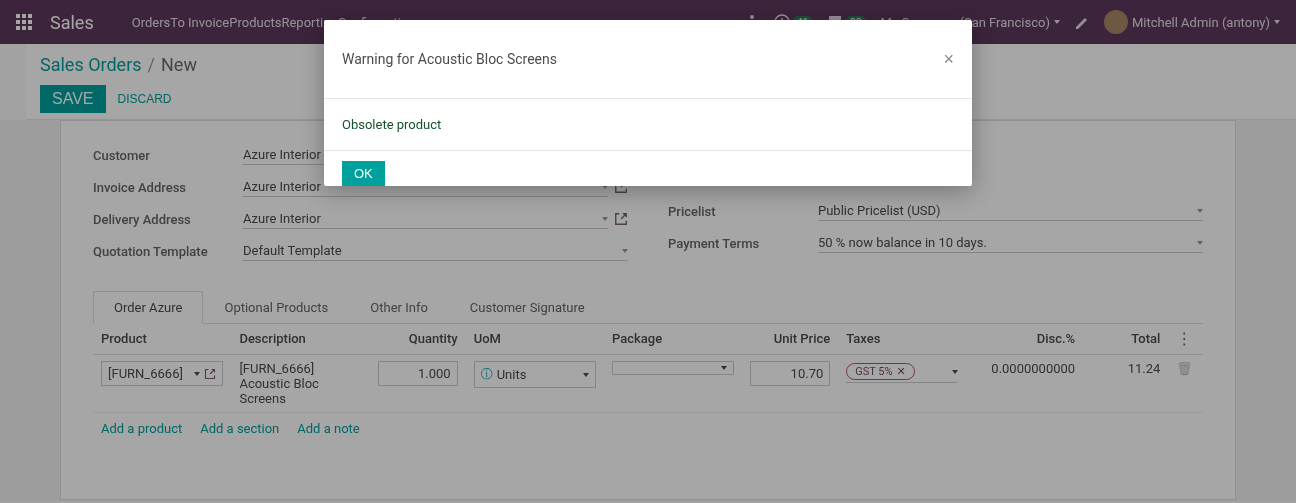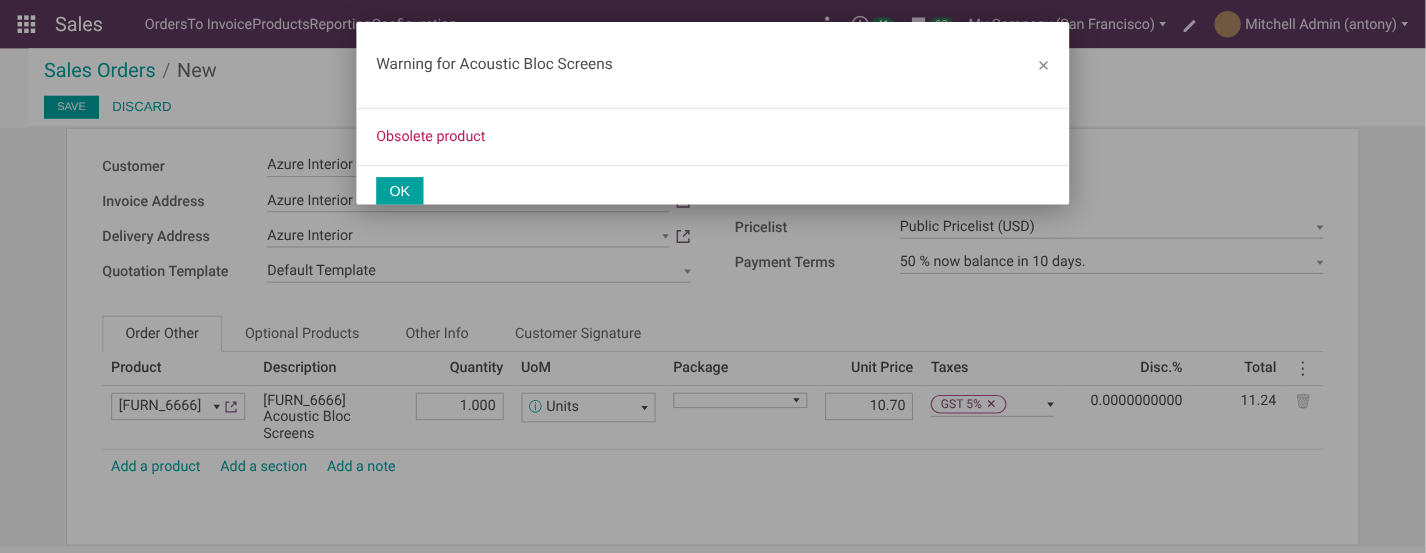--- a/index.html
+++ b/index.html
@@ -42,21 +42,21 @@
     padding: 10px 14px 6px;
     background: #fff;
     border-bottom: 1px solid #e5e5e5;
     margin-left: 26px;
   }
   .breadcrumb { font-size: 18px; color: #7b5a7b; display:flex; align-items:center; gap:6px;}
   .breadcrumb a { color: #00a09d; text-decoration:none; font-size:18px; }
   .breadcrumb .sep { color:#999; }
   .breadcrumb .current { color:#6c6c6c; }
   .btn-row { margin-top:10px; display:flex; gap:8px; align-items:center;}
-  .btn-primary { background:#00a09d; color:#fff; border:none; padding:5px 12px; font-size:10px; cursor:pointer;}
+  .btn-primary { background:#00a09d; color:#fff; border:none; padding:5px 12px; font-size:16px; cursor:pointer;}
   .btn-link { color:#00a09d; background:none; border:none; font-size:12px; cursor:pointer; padding:5px 4px;}
 
   
   .sheet-bg { background:#f2f2f2; padding:0; height:calc(100% - 44px - 78px); overflow:auto; position:relative;}
   .sheet {
     background:#fff;
     margin:0 auto;
     max-width:1200px;
     width:calc(100% - 120px);
     border:1px solid #ddd;
@@ -99,21 +99,21 @@
     display:flex; align-items:flex-start; justify-content:center;
     z-index:1000;
   }
   .modal {
     background:#fff; width:648px; margin-top:20px; border-radius:2px;
     box-shadow:0 5px 25px rgba(0,0,0,0.3);
   }
   .modal-header{ display:flex; justify-content:space-between; align-items:center; padding:30px 18px; border-bottom:1px solid #e5e5e5;}
   .modal-title{ font-size:14px; color:#4c4c4c; }
   .modal-close{ background:none; border:none; font-size:18px; color:#888; cursor:pointer; line-height:1;}
-  .modal-body{ padding:18px; color:#be185d; font-size:13px; min-height:50px;}
+  .modal-body{ padding:18px; color:#14532d; font-size:13px; min-height:50px;}
   .modal-footer{ padding:10px 18px 0; border-top:1px solid #e5e5e5;}
   .modal-footer .btn-primary{ font-size:13px;}
 </style>
 </head>
 <body>
 
 <div class="navbar">
   <div class="nav-left">
     <div class="nav-apps-icon">
       <span></span>
@@ -241,21 +241,21 @@
           <div class="form-label">Payment Terms</div>
           <div class="form-field">
             <span>50 % now balance in 10 days.</span>
             <span class="caret caret-dd"></span>
           </div>
         </div>
       </div>
     </div>
 
     <div class="tabs">
-      <div class="tab active">Order Other</div>
+      <div class="tab active">Order Azure</div>
       <div class="tab">Optional Products</div>
       <div class="tab">Other Info</div>
       <div class="tab">Customer Signature</div>
     </div>
 
     <table class="lines">
       <thead>
         <tr>
           <th style="width:130px">Product</th>
           <th style="width:130px">Description</th>

